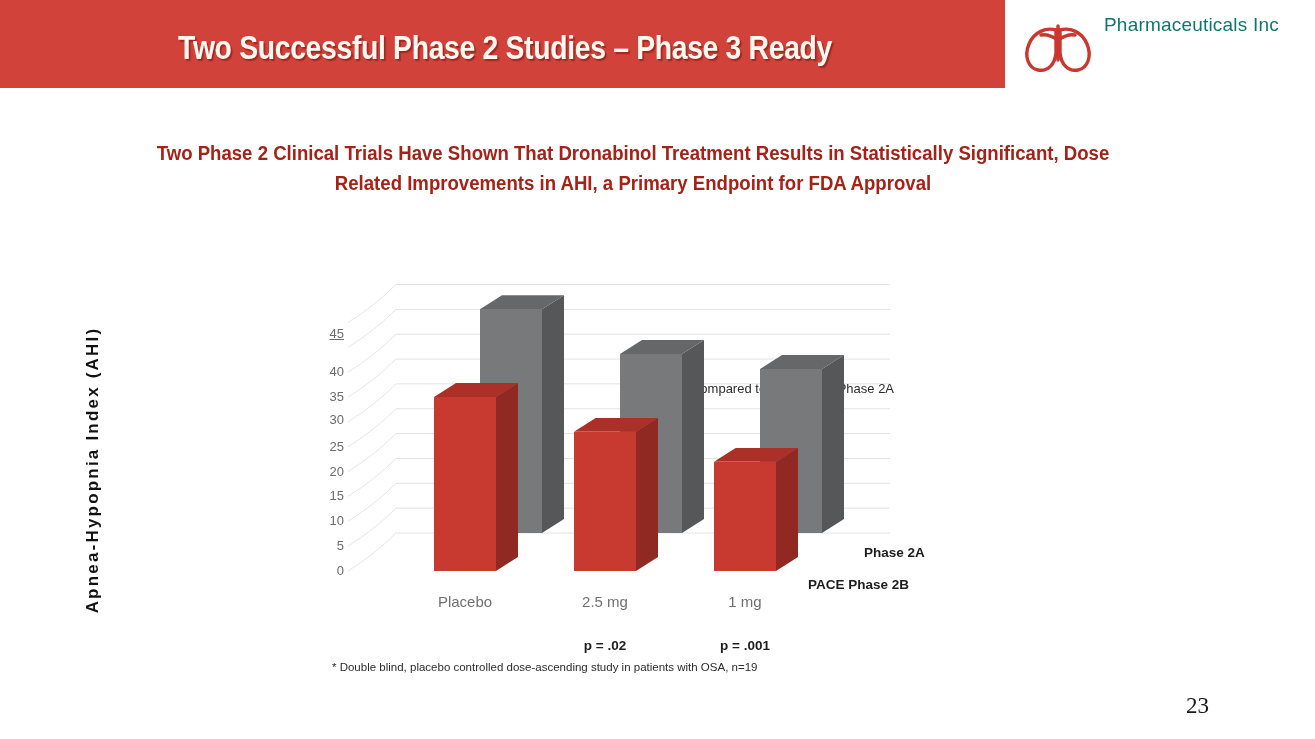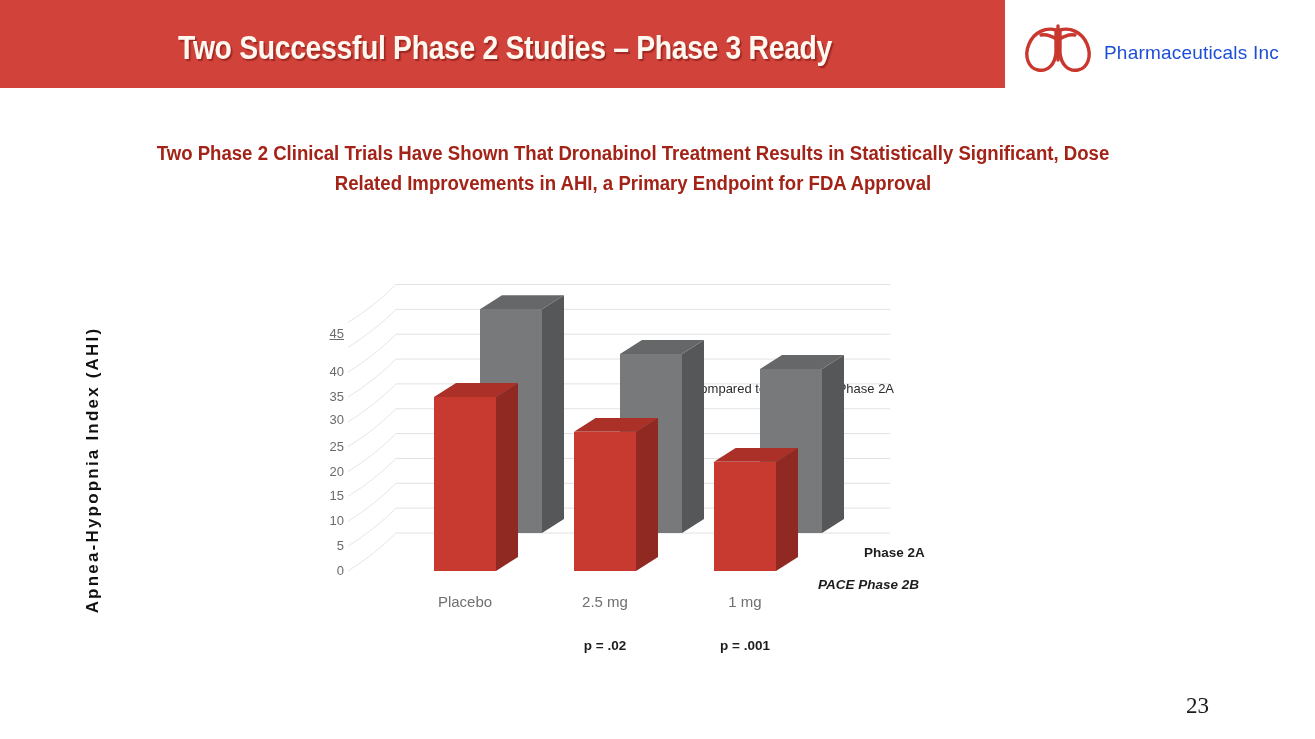--- a/index.html
+++ b/index.html
@@ -40,22 +40,22 @@
   .logo-text { position: absolute; left: 92px; top: 6px; width: 212px; }
   .logo-name {
     font-family: "Liberation Sans", sans-serif;
     font-size: 37px; font-weight: bold;
     color: #C9372E; letter-spacing: -1px;
     line-height: 40px; white-space: nowrap;
   }
   .logo-sub {
     font-family: "Liberation Sans", sans-serif;
     font-size: 19px; font-weight: normal;
-    color: #1d4ed8; letter-spacing: 0.2px;
-    line-height: 22px; white-space: nowrap; margin-top: 28px;
+    color: #0f766e; letter-spacing: 0.2px;
+    line-height: 22px; white-space: nowrap;
   }
 
   
   .subtitle {
     position: absolute; left: 108px; top: 138px;
     width: 1050px; text-align: center;
     color: #A32318;
     font-family: "Liberation Sans Narrow", "Liberation Sans", sans-serif;
     font-size: 20px; font-weight: bold;
     line-height: 30px;
@@ -222,34 +222,35 @@
             <div style="position: absolute; left: 0px; top: 14px; width: 62px; height: 164.01px; background: rgb(119, 121, 123);"></div>
           </div>
           <div class="bar3d" style="left: 362px; top: 152.66px; width: 84px; height: 123.34px; z-index: 22;">
             <div style="position: absolute; left: 62px; top: 0px; width: 22px; height: 123.34px; background: rgb(144, 41, 34); clip-path: polygon(0px 14px, 100% 0px, 100% 109.34px, 0px 123.34px);"></div>
             <div style="position: absolute; left: 0px; top: 0px; width: 84px; height: 16px; background: rgb(170, 48, 40); clip-path: polygon(0px 14px, 22px 0px, 100% 0px, 62px 14px);"></div>
             <div style="position: absolute; left: 0px; top: 14px; width: 62px; height: 109.34px; background: rgb(200, 57, 47);"></div>
           </div>
         </div>
       <div class="note-star">** p&lt;.02, compared to placebo for Phase 2A</div>
       <div class="legend-item" id="legend0" style="left: 512px; top: 218px;">Phase 2A</div>
-      <div class="legend-item" id="legend1" style="left: 466px; top: 250px; font-style: italic;">PACE Phase 2B</div>
+      <div class="legend-item" id="legend1" style="left: 456px; top: 250px;">PACE Phase 2B</div>
     <div class="xcat" style="left: 64px; top: 298px; width: 98px; text-align: center;">Placebo</div>
         <div class="xcat" style="left: 204px; top: 298px; width: 98px;">2.5 mg</div>
         <div class="xp" style="left: 204px; top: 343px; width: 98px;">p = .02</div>
         <div class="xcat" style="left: 344px; top: 298px; width: 98px;">1 mg</div>
         <div class="xp" style="left: 344px; top: 343px; width: 98px;">p = .001</div>
         <div class="ytick" style="top: 33px; text-decoration: underline;">45</div>
         <div class="ytick" style="top: 71.2px;">40</div>
         <div class="ytick" style="top: 96.05px;">35</div>
         <div class="ytick" style="top: 119px;">30</div>
         <div class="ytick" style="top: 145.75px;">25</div>
         <div class="ytick" style="top: 170.6px;">20</div>
         <div class="ytick" style="top: 195.45px;">15</div>
         <div class="ytick" style="top: 220.3px;">10</div>
         <div class="ytick" style="top: 245.15px;">5</div>
         <div class="ytick" style="top: 270px;">0</div>
       </div>
   </div>
 
+  <div class="footnote">* Double blind, placebo controlled dose-ascending  study in patients with OSA, n=19</div>
   <div class="page-num">23</div>
 
 </div>
 
 </body></html>

